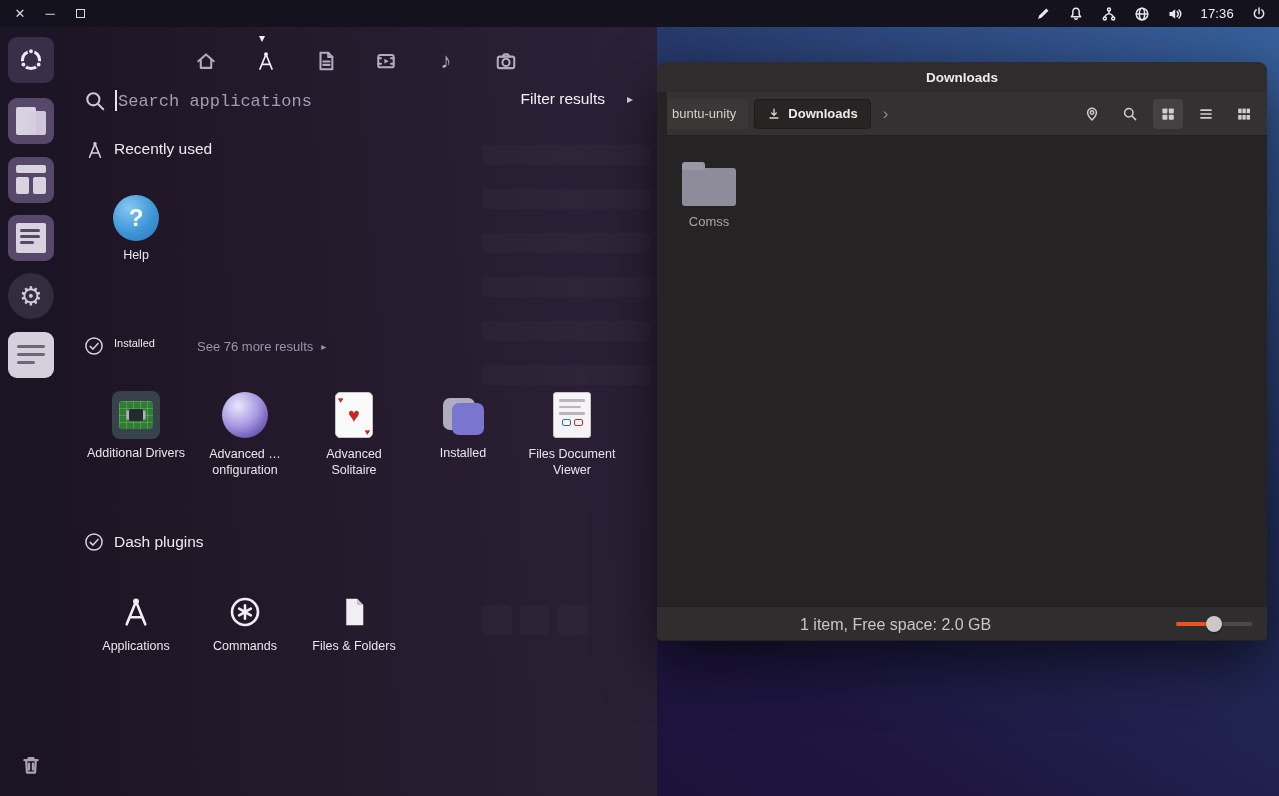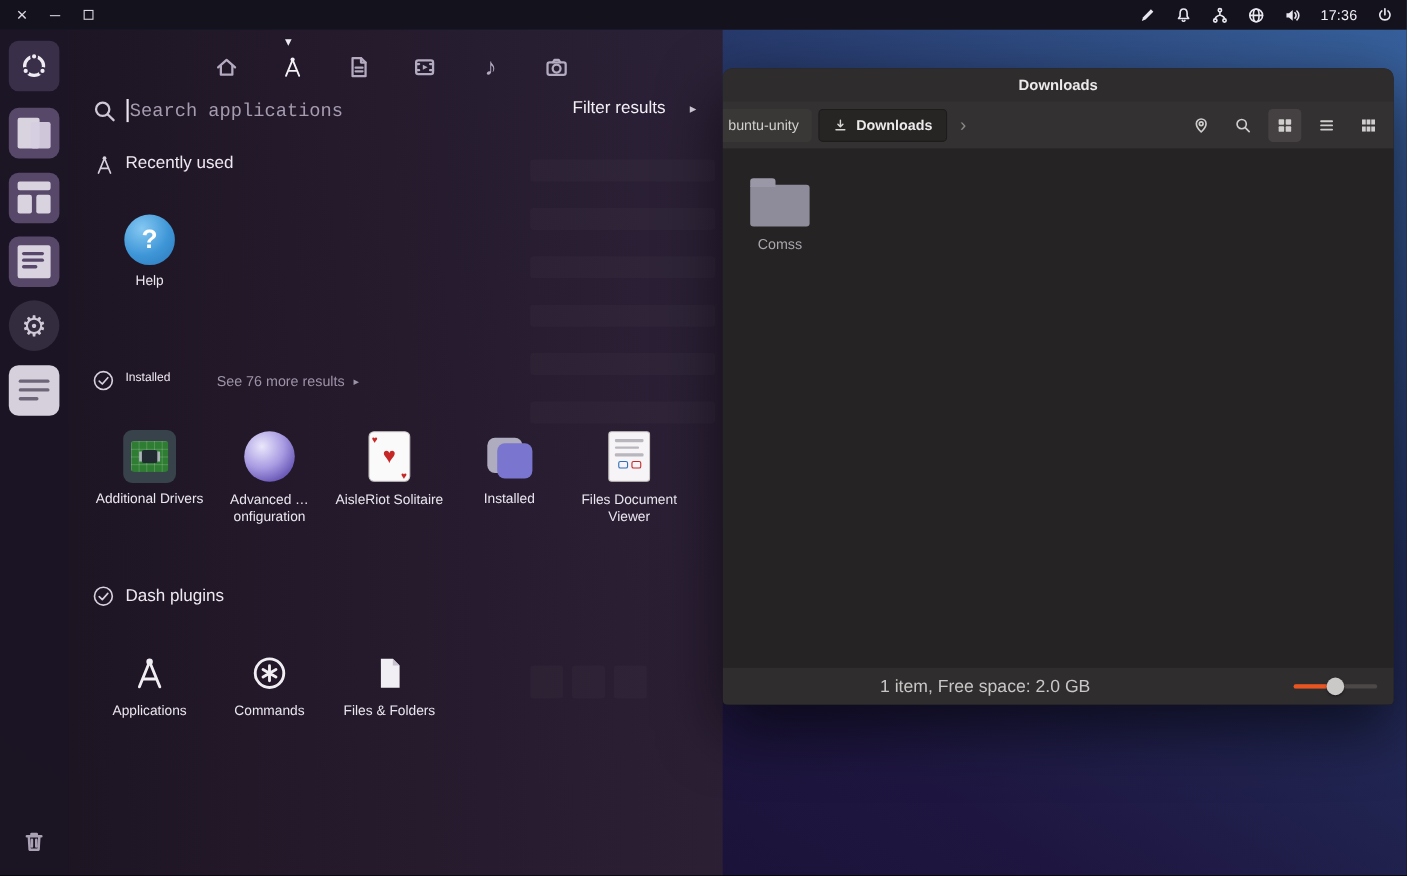--- a/index.html
+++ b/index.html
@@ -101,21 +101,21 @@
   .plugicon { width:40px; height:40px; margin:0 auto; display:flex; align-items:center; justify-content:center; color:#f0edf3; }
   .plugicon .i { width:34px; height:34px; }
 
   
   .fm { position:absolute; left:657px; top:62px; width:610px; height:579px;
         border-radius:9px 9px 5px 5px; overflow:hidden; background:#262324;
         box-shadow:0 22px 55px rgba(0,0,0,.6); z-index:35; color:#d6d3d3; }
   .fm-titlebar { height:30px; background:#2e2c2d; display:flex; align-items:center; justify-content:center;
                  font-size:13.5px; font-weight:bold; color:#eceaea; }
   .fm-toolbar { height:44px; background:#343132; border-bottom:1px solid #232021;
-                display:flex; align-items:center; padding:0 8px 0 0; gap:0; }
+                display:flex; align-items:center; padding:0 8px 0 0; gap:0;margin-left:10px; }
   .seg-prev { height:30px; line-height:30px; padding:0 12px 0 5px; background:#3a3737; border-radius:0 4px 4px 0;
               color:#d2cfcf; font-size:13px; cursor:pointer; }
   .btn-current { height:30px; margin-left:6px; background:#272424; border:1px solid #1e1b1b; border-radius:4px;
                  display:flex; align-items:center; gap:7px; padding:0 12px; cursor:pointer; }
   .btn-current .i { width:14px; height:14px; color:#d8d5d5; }
   .btn-current .lbl { font-size:13px; font-weight:bold; color:#eceaea; }
   .btn-chev { width:26px; height:30px; margin-left:2px; display:flex; align-items:center; justify-content:center;
               color:#8e8a8a; font-size:17px; border-radius:4px; cursor:pointer; }
   .fm-spacer { flex:1; }
   .viewbtn { width:30px; height:30px; margin-left:8px; display:flex; align-items:center; justify-content:center;
@@ -346,21 +346,21 @@
       <div class="lbl">Advanced …onfiguration</div>
     </div>
     <div class="dash-item" style="left:240px;top:364px">
       <div class="appicon">
         <div class="ic-card">
           <span class="corner" style="left:8px;top:3px">♥</span>
           <span>♥</span>
           <span class="corner" style="right:8px;bottom:3px">♥</span>
         </div>
       </div>
-      <div class="lbl">AisleRiot Solitaire</div>
+      <div class="lbl">Advanced Solitaire</div>
     </div>
     <div class="dash-item" style="left:349px;top:364px">
       <div class="appicon ic-appear">
         <span class="back"></span>
         <span class="front"></span>
       </div>
       <div class="lbl">Installed</div>
     </div>
     <div class="dash-item" style="left:458px;top:364px">
       <div class="appicon">

